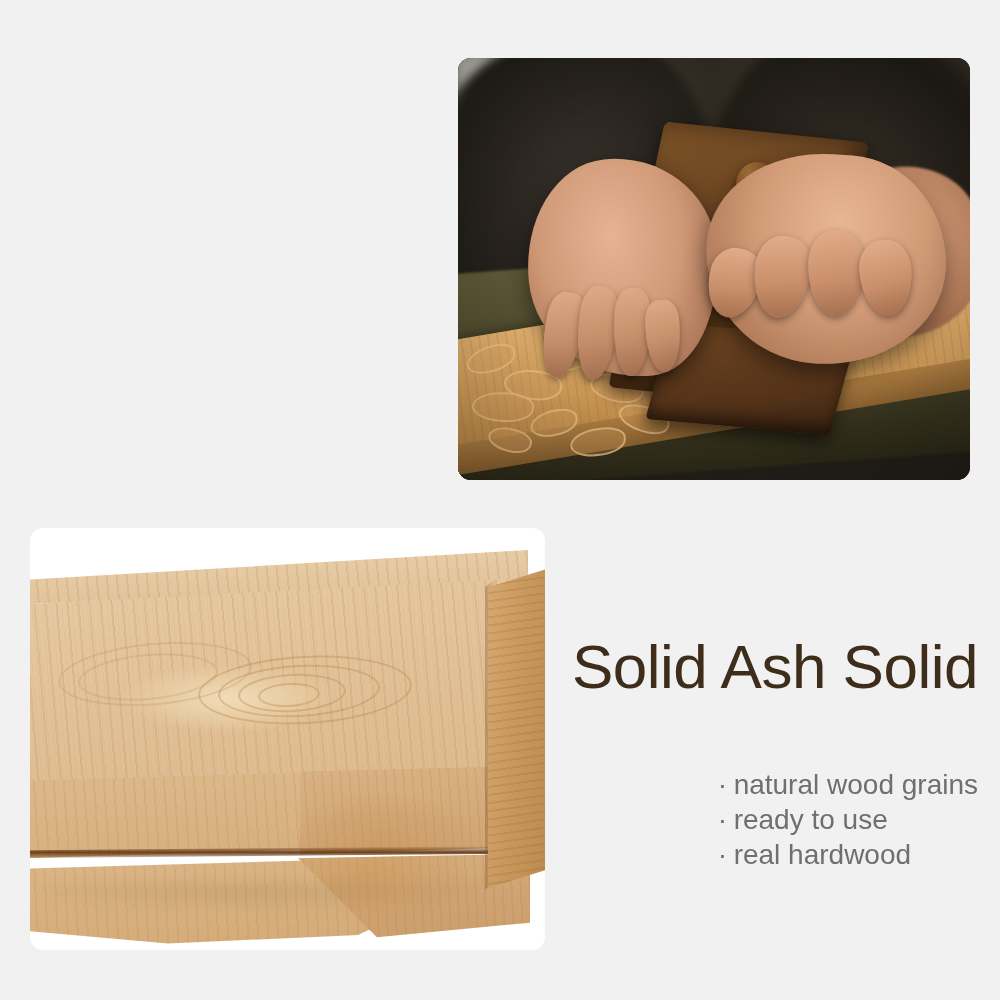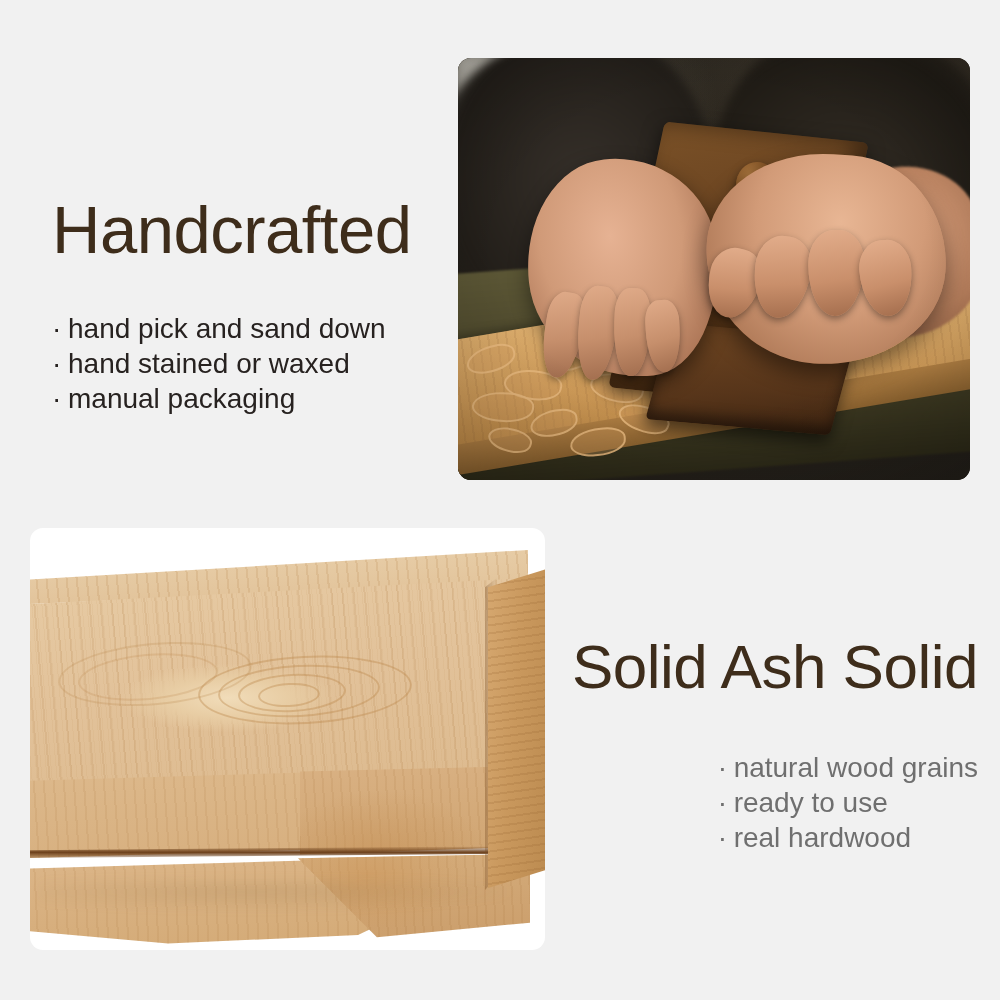--- a/index.html
+++ b/index.html
@@ -51,21 +51,21 @@
     line-height: 35px;
     white-space: nowrap;
     font-weight: 400;
   }
   .bullet-list li .dot {
     display: inline-block;
     width: 16px;
   }
 
   #list-handcrafted { margin-top: 48px; color: #272220; }
-  #list-solidash    { margin-top: 52px; color: #6f6f6f; }
+  #list-solidash    { margin-top: 69px; color: #6f6f6f; }
   #block-solidash .bullet-list li { text-align: left; }
   #block-solidash .bullet-list { display: inline-block; text-align: left; }
 
   
   #photo-woodworking {
     position: absolute;
     left: 458px;
     top: 58px;
     width: 512px;
     height: 422px;
@@ -350,34 +350,20 @@
     <div class="wk-knuckles">
       <i style="left:4px;  top:22px; width:52px; height:70px; transform:rotate(14deg);"></i>
       <i style="left:50px; top:10px; width:56px; height:82px; transform:rotate(8deg);"></i>
       <i style="left:104px;top:4px;  width:56px; height:86px; transform:rotate(2deg);"></i>
       <i style="left:156px;top:14px; width:52px; height:76px; transform:rotate(-5deg);"></i>
     </div>
 
     <div class="wk-vignette"></div>
   </div>
 
-  <div class="text-block" id="block-handcrafted">
-    <h2 class="heading" id="heading-handcrafted">Handcrafted</h2>
-    <ul class="bullet-list" id="list-handcrafted">
-      <li>
-        <span class="dot">·</span><span>hand pick and sand down</span>
-      </li>
-      <li>
-        <span class="dot">·</span><span>hand stained or waxed</span>
-      </li>
-      <li>
-        <span class="dot">·</span><span>manual packaging</span>
-      </li>
-    </ul>
-  </div>
 
   <div id="card-ashblock">
     <div class="blk blk-bevel"></div>
     <div class="blk blk-top">
       <div class="blk-ring" style="left:34%; top:36%; width:210px; height:64px; transform:rotate(-3deg);"></div>
       <div class="blk-ring" style="left:38%; top:40%; width:158px; height:48px; transform:rotate(-3deg);"></div>
       <div class="blk-ring" style="left:42%; top:44%; width:104px; height:34px; transform:rotate(-3deg);"></div>
       <div class="blk-ring" style="left:46%; top:48%; width:58px;  height:20px; transform:rotate(-3deg);"></div>
       <div class="blk-ring" style="left:6%;  top:30%; width:190px; height:58px; transform:rotate(-5deg); border-color:rgba(186,134,74,.24);"></div>
       <div class="blk-ring" style="left:10%; top:35%; width:136px; height:42px; transform:rotate(-5deg); border-color:rgba(186,134,74,.22);"></div>

